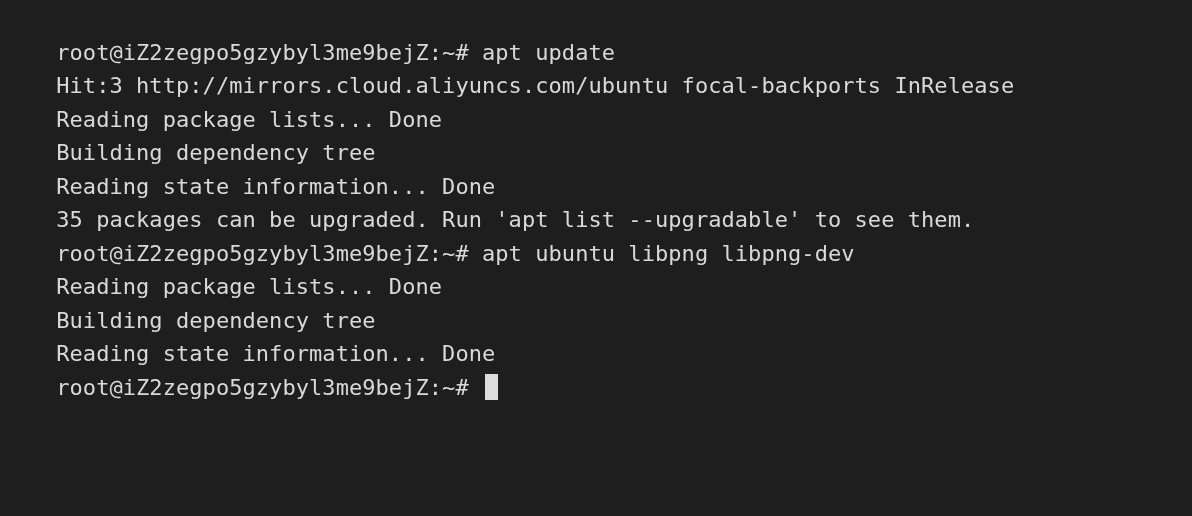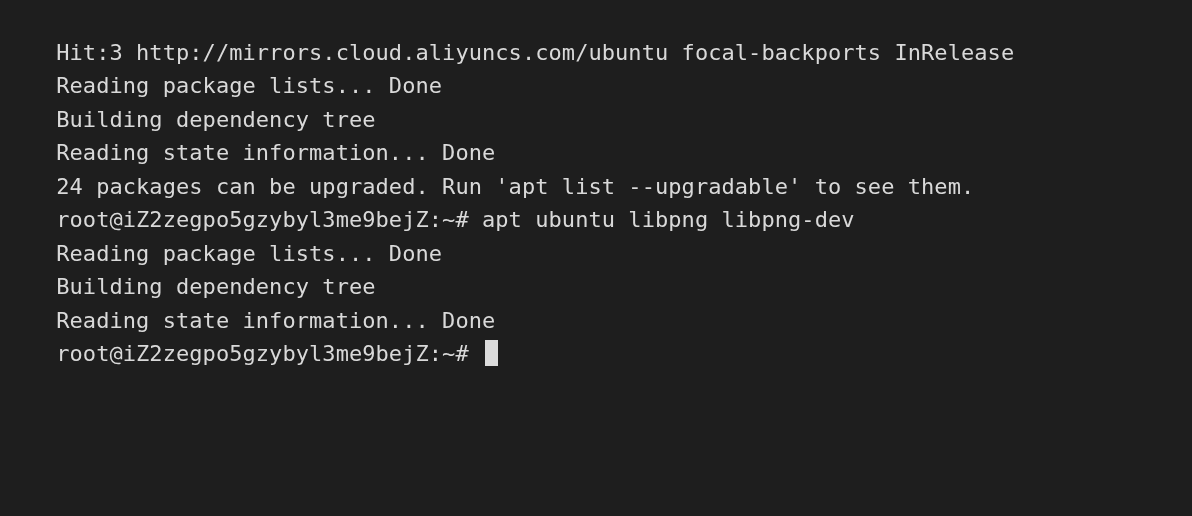--- a/index.html
+++ b/index.html
@@ -40,20 +40,23 @@
     background: #dcdcdc;
     vertical-align: -5px;
     margin-left: 3px;
   }
 </style>
 </head>
 <body>
 
 <div id="terminal">
 
+  <div class="line">
+    <span class="seg">root@iZ2zegpo5gzybyl3me9bejZ:~# </span><span class="seg">apt update</span>
+  </div>
 
 
 
   <div class="line">
     <span class="seg">Hit:3 http://mirrors.cloud.aliyuncs.com/ubuntu focal-backports InRelease</span>
   </div>
 
 
   <div class="line">
     <span class="seg">Reading package lists... Done</span>
@@ -61,21 +64,21 @@
 
   <div class="line">
     <span class="seg">Building dependency tree</span>
   </div>
 
   <div class="line">
     <span class="seg">Reading state information... Done</span>
   </div>
 
   <div class="line">
-    <span class="seg">24 packages can be upgraded. Run 'apt list --upgradable' to see them.</span>
+    <span class="seg">35 packages can be upgraded. Run 'apt list --upgradable' to see them.</span>
   </div>
 
   <div class="line">
     <span class="seg">root@iZ2zegpo5gzybyl3me9bejZ:~# </span><span class="seg">apt ubuntu libpng libpng-dev</span>
   </div>
 
   <div class="line">
     <span class="seg">Reading package lists... Done</span>
   </div>
 

